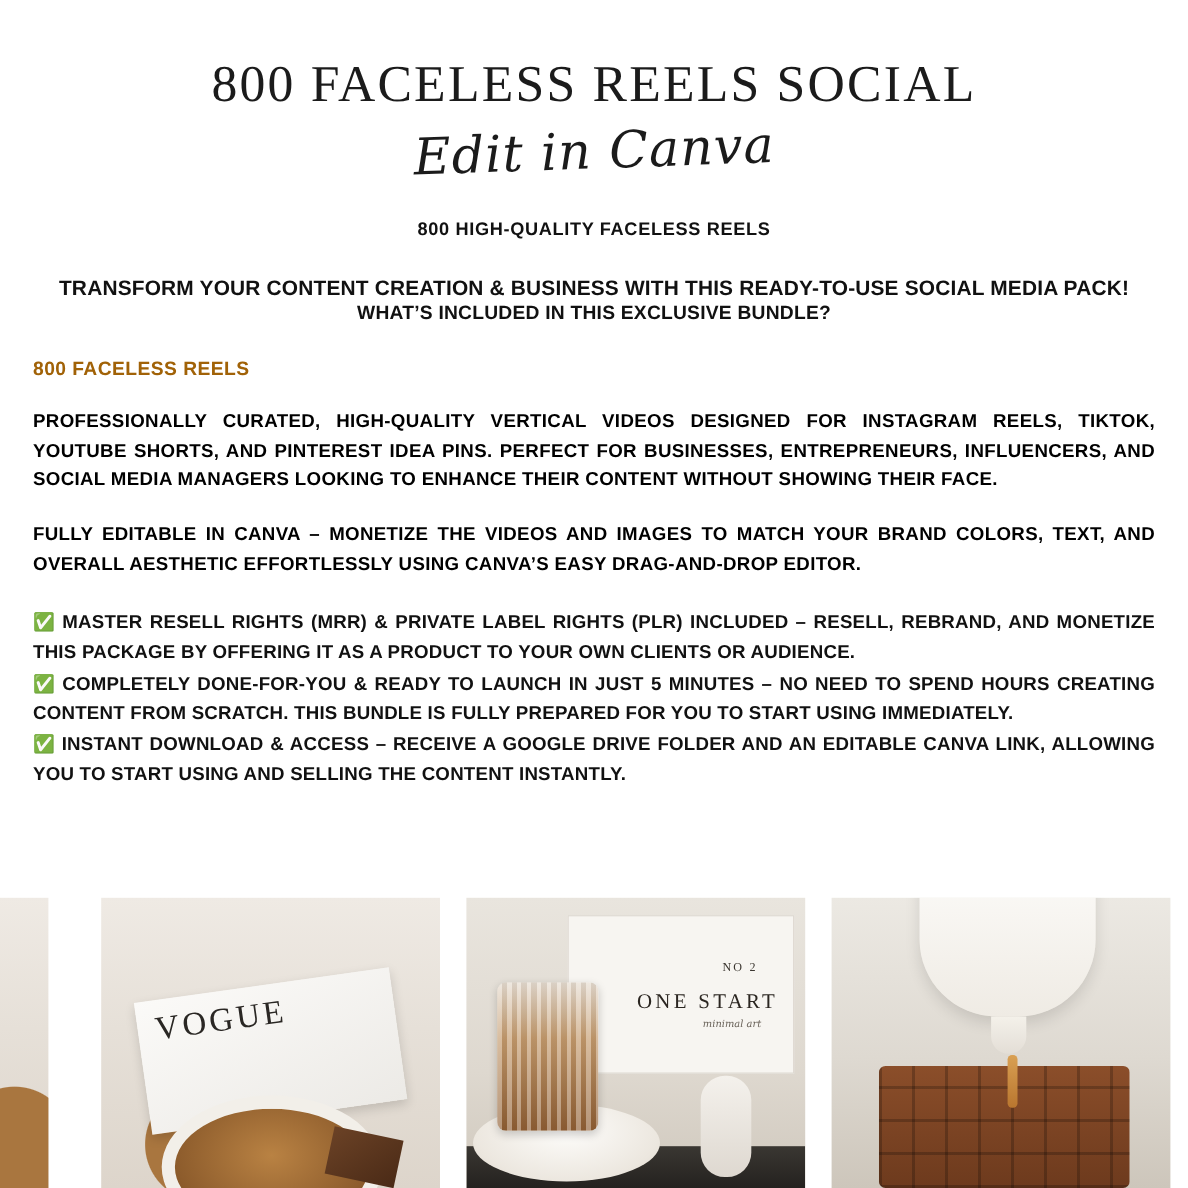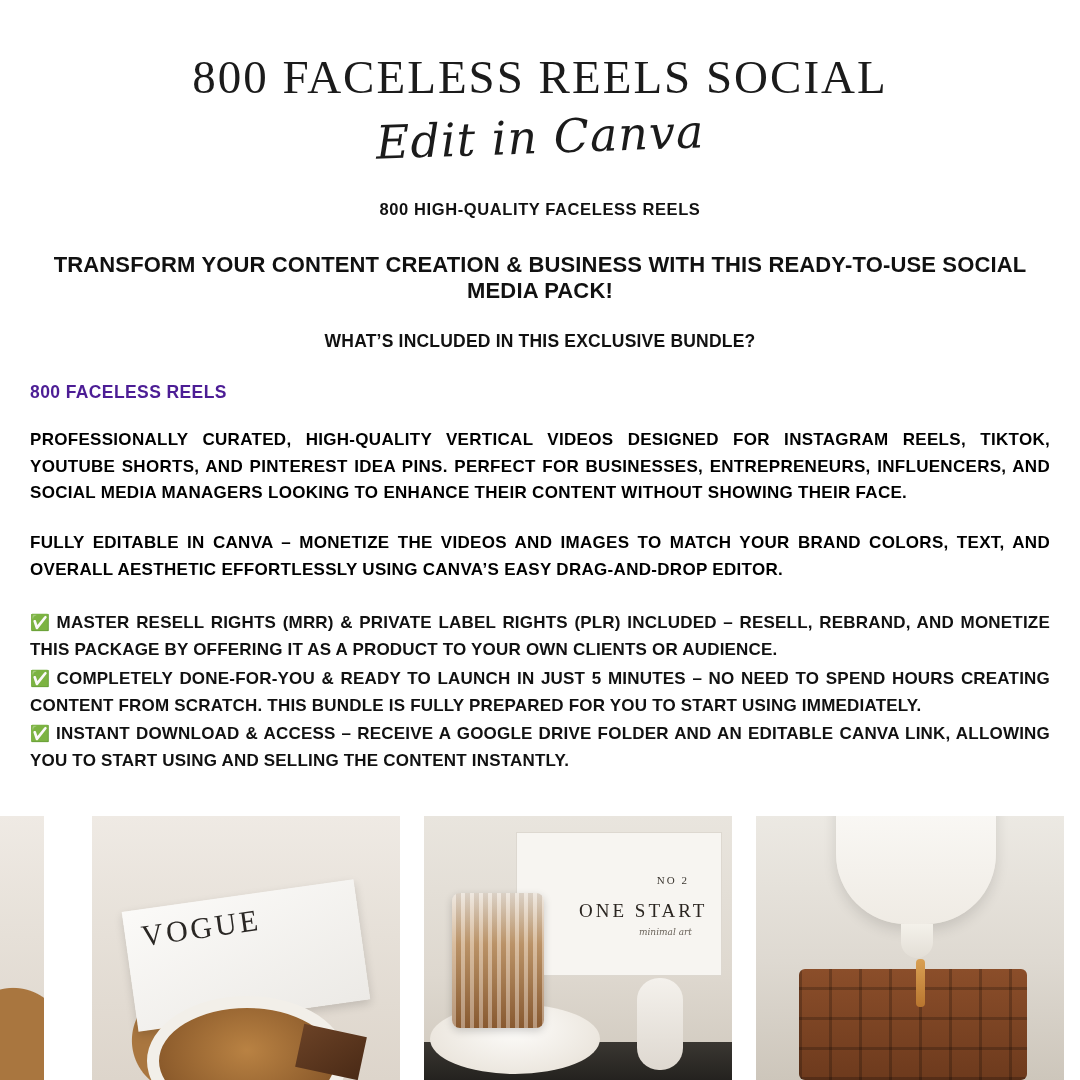--- a/index.html
+++ b/index.html
@@ -51,46 +51,45 @@
   .subtitle {
     text-align: center;
     font-size: 16.5px;
     font-weight: bold;
     letter-spacing: 0.6px;
     margin-top: 36px;
     color: #111;
   }
   .tagline {
     text-align: center;
-    font-size: 22px;
+    font-size: 19px;
     font-weight: bold;
     letter-spacing: 0.15px;
     margin-top: 33px;
     color: #111;
     padding: 0 22px;
   }
   .question {
     text-align: center;
     font-size: 17.5px;
     font-weight: bold;
     letter-spacing: 0.2px;
-    margin-top: 27px;
     color: #111;
   }
 
   
   .content {
     padding: 0 30px;
     margin-top: 30px;
   }
   .section-heading {
     font-size: 17.5px;
     font-weight: bold;
     letter-spacing: 0.4px;
-    color: #4c1d95;
+    color: #a16207;
     margin-bottom: 24px;
   }
   .para {
     font-size: 17px;
     font-weight: bold;
     letter-spacing: 0.3px;
     line-height: 1.58;
     color: #000000;
     text-align: justify;
     margin-bottom: 23px;

